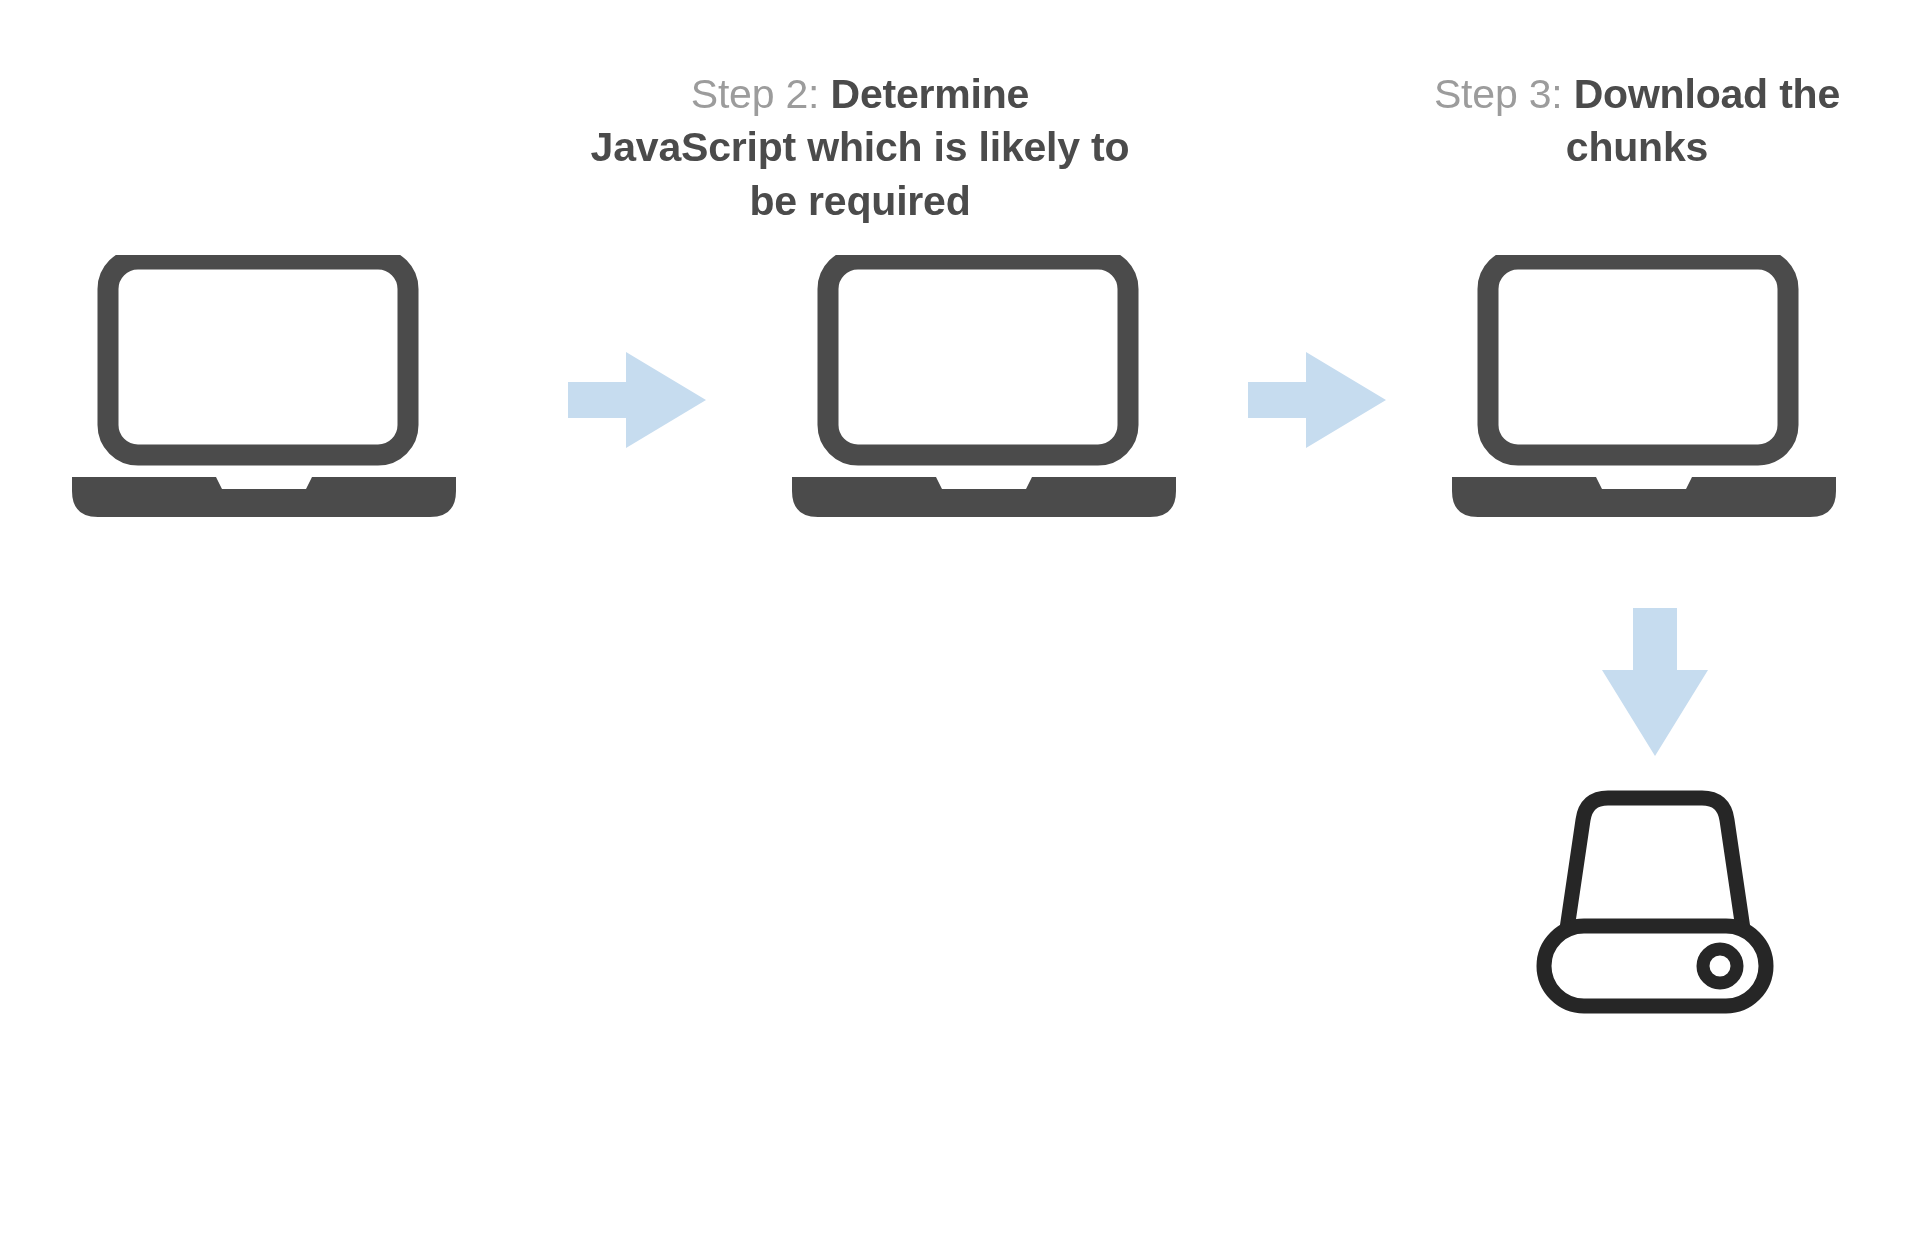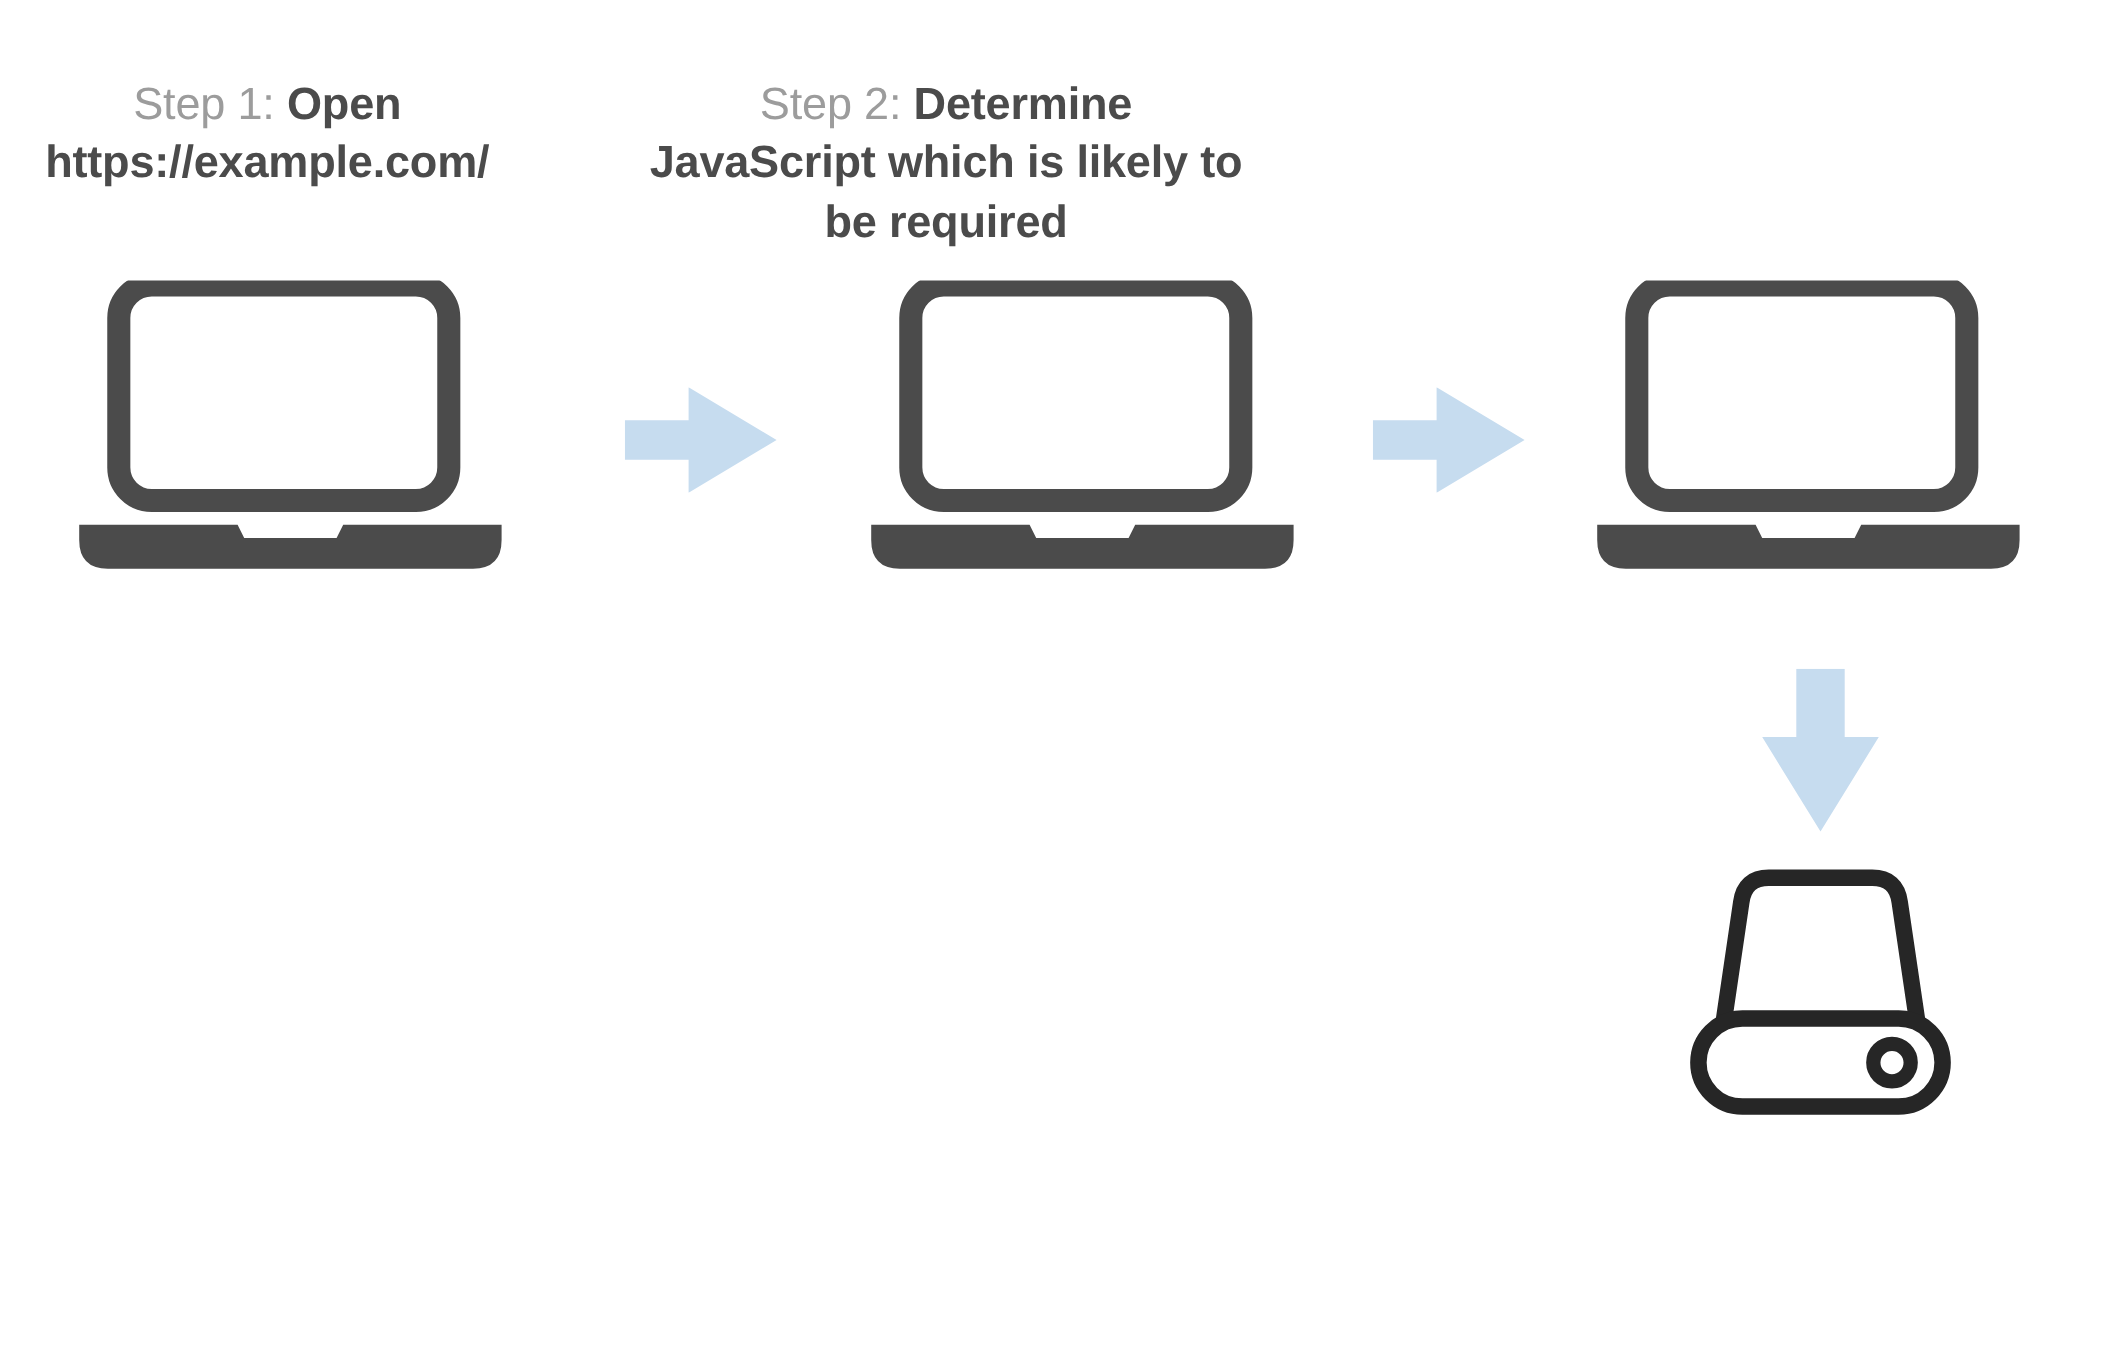--- a/index.html
+++ b/index.html
@@ -78,23 +78,20 @@
     width: 250px;
     height: 230px;
   }
   #disk-icon svg { display: block; width: 100%; height: 100%; }
 </style>
 </head>
 <body>
 
 <div id="stage">
 
-  <div class="caption" id="caption-1">
-    <span class="step-prefix">Step 1: </span><span class="step-title">Open https://example.com/</span>
-  </div>
 
   <div class="laptop" id="laptop-1">
     <svg viewBox="0 0 420 310" xmlns="http://www.w3.org/2000/svg" aria-hidden="true">
 
       <rect x="38" y="4" width="300" height="196" rx="30" ry="30" fill="none" stroke="#4b4b4b" stroke-width="21"></rect>
 
       <path d="M2,222 L146,222 L152,234 L236,234 L242,222 L386,222 L386,236
                Q386,262 360,262 L28,262 Q2,262 2,236 Z" fill="#4b4b4b"></path>
     </svg>
   </div>
@@ -116,20 +113,23 @@
                Q386,262 360,262 L28,262 Q2,262 2,236 Z" fill="#4b4b4b"></path>
     </svg>
   </div>
 
   <div class="arrow-right" id="arrow-2">
     <svg viewBox="0 0 140 96" xmlns="http://www.w3.org/2000/svg" aria-hidden="true">
       <polygon points="0,30 58,30 58,0 138,48 58,96 58,66 0,66" fill="#c6dcef"></polygon>
     </svg>
   </div>
 
+  <div class="caption" id="caption-3">
+    <span class="step-prefix">Step 3: </span><span class="step-title">Download the chunks</span>
+  </div>
 
   <div class="laptop" id="laptop-3">
     <svg viewBox="0 0 420 310" xmlns="http://www.w3.org/2000/svg" aria-hidden="true">
       <rect x="38" y="4" width="300" height="196" rx="30" ry="30" fill="none" stroke="#4b4b4b" stroke-width="21"></rect>
       <path d="M2,222 L146,222 L152,234 L236,234 L242,222 L386,222 L386,236
                Q386,262 360,262 L28,262 Q2,262 2,236 Z" fill="#4b4b4b"></path>
     </svg>
   </div>
 
   <div class="arrow-down" id="arrow-3">

